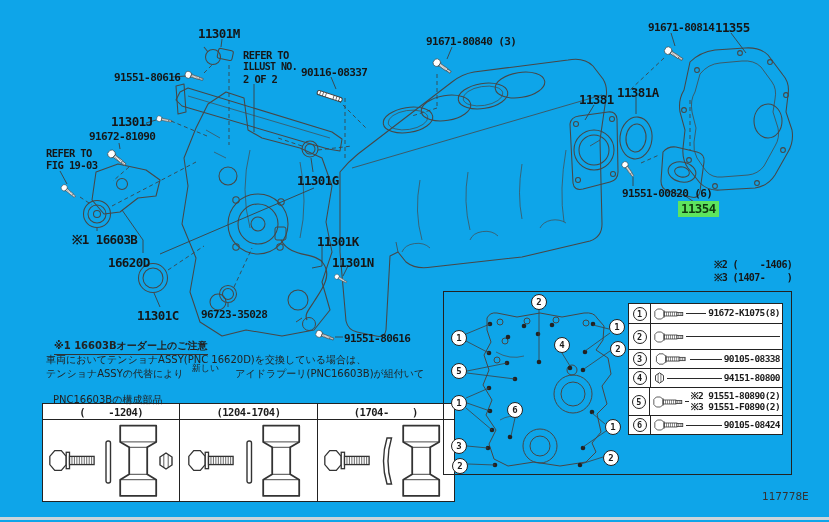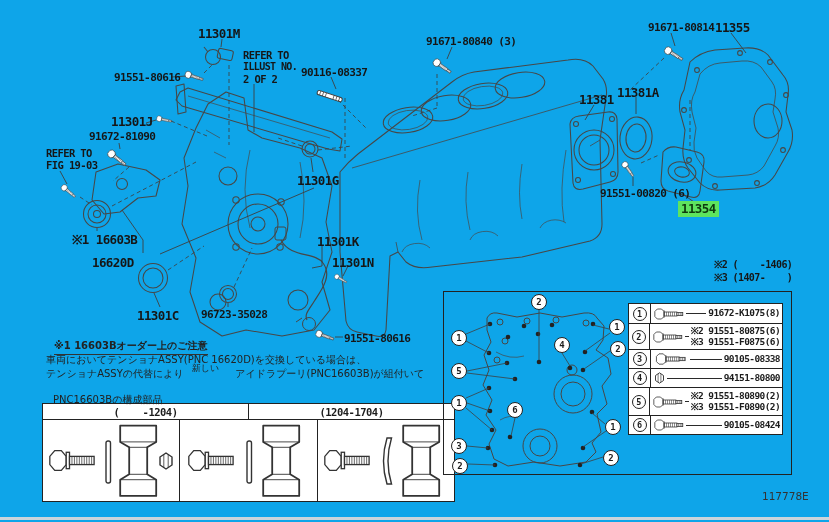--- a/index.html
+++ b/index.html
@@ -308,41 +308,42 @@
   <div class="lbl" style="left:426px;top:36px">91671-80840 (3)</div>
   <div class="lbl" style="left:648px;top:22px">91671-80814</div>
   <div class="lbl lbl-lg" style="left:715px;top:21px">11355</div>
   <div class="lbl lbl-lg" style="left:579px;top:93px">11381</div>
   <div class="lbl lbl-lg" style="left:617px;top:86px">11381A</div>
   <div class="lbl lbl-lg" style="left:111px;top:115px">11301J</div>
   <div class="lbl" style="left:89px;top:131px">91672-81090</div>
   <div class="lbl" style="left:46px;top:148px;font-size:10.5px">REFER TO</div>
   <div class="lbl" style="left:46px;top:160px;font-size:10.5px">FIG 19-03</div>
   <div class="lbl lbl-lg" style="left:297px;top:174px">11301G</div>
-  <div class="lbl" style="left:600px;top:188px">91551-00820 (6)</div>
+  <div class="lbl" style="left:622px;top:188px">91551-00820 (6)</div>
   <div class="lbl lbl-lg" style="left:678px;top:202px"><span class="hl">11354</span></div>
   <div class="lbl lbl-lg" style="left:72px;top:233px">※1 16603B</div>
-  <div class="lbl lbl-lg" style="left:92px;top:256px">16620D</div>
+  <div class="lbl lbl-lg" style="left:108px;top:256px">16620D</div>
   <div class="lbl lbl-lg" style="left:317px;top:235px">11301K</div>
   <div class="lbl lbl-lg" style="left:332px;top:256px">11301N</div>
   <div class="lbl lbl-lg" style="left:137px;top:309px">11301C</div>
   <div class="lbl" style="left:201px;top:309px">96723-35028</div>
   <div class="lbl" style="left:344px;top:333px">91551-80616</div>
   <div class="lbl" style="left:714px;top:260px;font-size:10px">※2 (    -1406)</div>
   <div class="lbl" style="left:714px;top:273px;font-size:10px">※3 (1407-    )</div>
 
   <div class="jp jp-title" style="left:54px;top:340px">※1 16603Bオーダー上のご注意</div>
   <div class="jp" style="left:46px;top:354px">車両においてテンショナASSY(PNC 16620D)を交換している場合は、</div>
   <div class="jp" style="left:46px;top:368px"><span>テンショナASSYの代替により</span><span class="ins">新しい</span><span>アイドラプーリ(PNC16603B)が組付いて</span></div>
   <div class="jp" style="left:53px;top:394px">PNC16603Bの構成部品</div>
 
   <div class="vt">
     <div class="vt-head">
       <div>(    -1204)</div>
       <div>(1204-1704)</div>
+      <div>(1704-    )</div>
     </div>
     <div class="vt-body">
       <div class="cell">
         <svg width="128" height="80" viewBox="0 0 128 80">
           <use href="#sym-bolt-lg" transform="translate(2,28) scale(0.82)"></use>
           <use href="#sym-washer-flat" transform="translate(58,19)"></use>
           <use href="#sym-spool" transform="translate(66,2) scale(0.9)"></use>
           <use href="#sym-nut-lg" transform="translate(112,31)"></use>
         </svg>
       </div>
@@ -384,24 +385,20 @@
     <div class="ft-row" style="height:26px">
       <div class="ft-num">
           <span class="circ">2</span>
         </div>
       <div class="ft-icon">
           <svg width="30" height="12" viewBox="0 0 36 14">
             <use href="#sym-bolt"></use>
           </svg>
         </div>
       <div class="ft-line"></div>
-      <div class="ft-text">
-          <span>※2 91551-80875(6)</span>
-          <span>※3 91551-F0875(6)</span>
-        </div>
     </div>
     <div class="ft-row" style="height:19px">
       <div class="ft-num">
           <span class="circ">3</span>
         </div>
       <div class="ft-icon">
           <svg width="34" height="12" viewBox="0 0 36 14">
             <use href="#sym-bolt"></use>
           </svg>
         </div>

